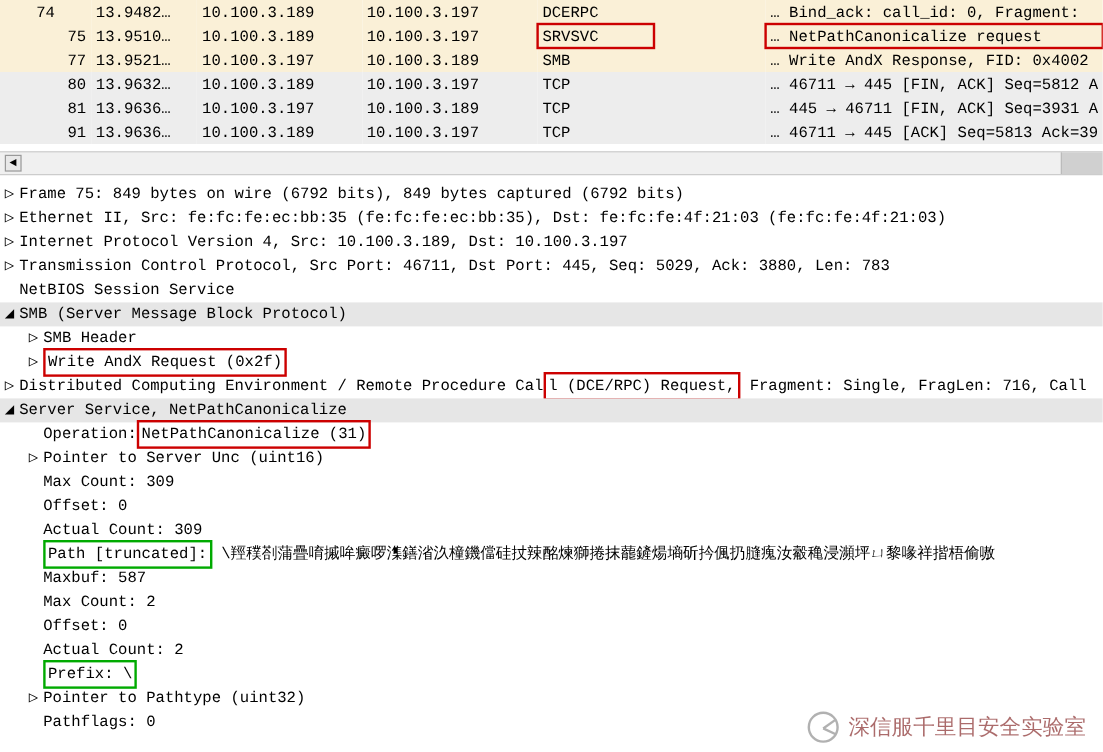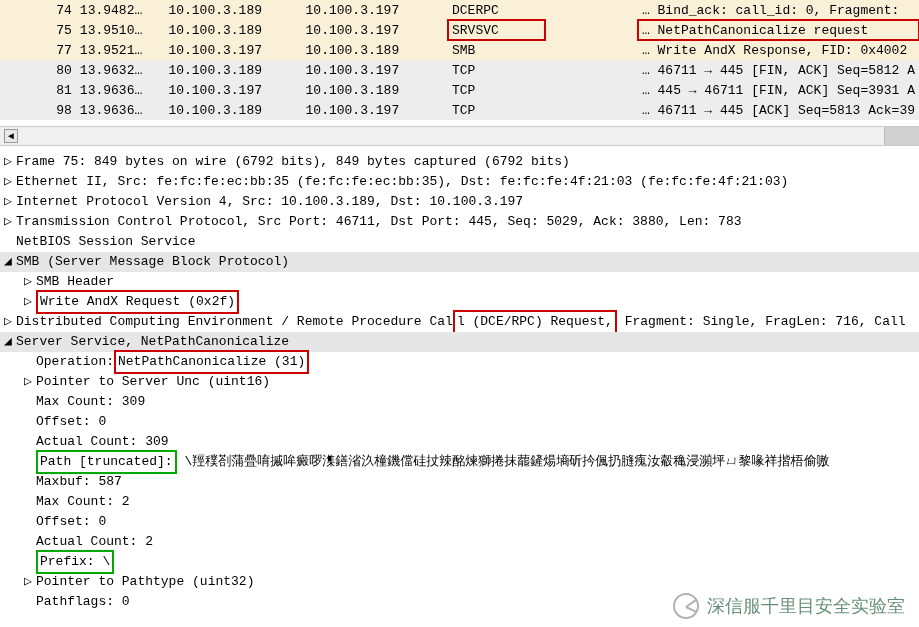--- a/index.html
+++ b/index.html
@@ -64,21 +64,21 @@
     display: inline-block;
     border: 2px solid #0a0;
     padding: 0 2px;
     margin: -2px 0;
   }
   .hl-gray { background: #e6e6e6; display: inline-block; width: 100%; }
   .watermark {
     position: absolute;
     right: 14px;
     bottom: 8px;
-    color: #14532d;
+    color: #7f1d1d;
     opacity: 0.65;
     font-family: "Microsoft YaHei", sans-serif;
     font-size: 18px;
     display: flex;
     align-items: center;
     gap: 8px;
     pointer-events: none;
   }
   .wm-icon {
     width: 26px; height: 26px;
@@ -103,21 +103,21 @@
   .col-proto { width: 100px; }
   .col-blank { width: 100px; }
   .col-info  { }
 </style>
 </head>
 <body>
 
 <table class="packets">
   <tbody id="pkt-body">
       <tr class="row-cream">
-        <td class="col-no" style="text-align: right;">74</td>
+        <td class="col-no" style="text-align: center;">74</td>
         <td class="col-time" style="text-align: left;">13.9482…</td>
         <td class="col-src" style="text-align: left;">10.100.3.189</td>
         <td class="col-dst" style="text-align: left;">10.100.3.197</td>
         <td class="col-proto" style="text-align: left;">DCERPC</td>
         <td class="col-blank" style="text-align: left;"></td>
         <td class="col-info" style="text-align: left;">… Bind_ack: call_id: 0, Fragment:</td>
       </tr>
       <tr class="row-cream">
         <td class="col-no" style="text-align: right;">75</td>
         <td class="col-time" style="text-align: left;">13.9510…</td>
@@ -148,21 +148,21 @@
       <tr class="row-gray">
         <td class="col-no" style="text-align: right;">81</td>
         <td class="col-time" style="text-align: left;">13.9636…</td>
         <td class="col-src" style="text-align: left;">10.100.3.197</td>
         <td class="col-dst" style="text-align: left;">10.100.3.189</td>
         <td class="col-proto" style="text-align: left;">TCP</td>
         <td class="col-blank" style="text-align: left;"></td>
         <td class="col-info" style="text-align: left;">… 445 → 46711 [FIN, ACK] Seq=3931 A</td>
       </tr>
       <tr class="row-gray">
-        <td class="col-no" style="text-align: right;">98</td>
+        <td class="col-no" style="text-align: right;">91</td>
         <td class="col-time" style="text-align: left;">13.9636…</td>
         <td class="col-src" style="text-align: left;">10.100.3.189</td>
         <td class="col-dst" style="text-align: left;">10.100.3.197</td>
         <td class="col-proto" style="text-align: left;">TCP</td>
         <td class="col-blank" style="text-align: left;"></td>
         <td class="col-info" style="text-align: left;">… 46711 → 445 [ACK] Seq=5813 Ack=39</td>
       </tr>
     </tbody>
 </table>
 

